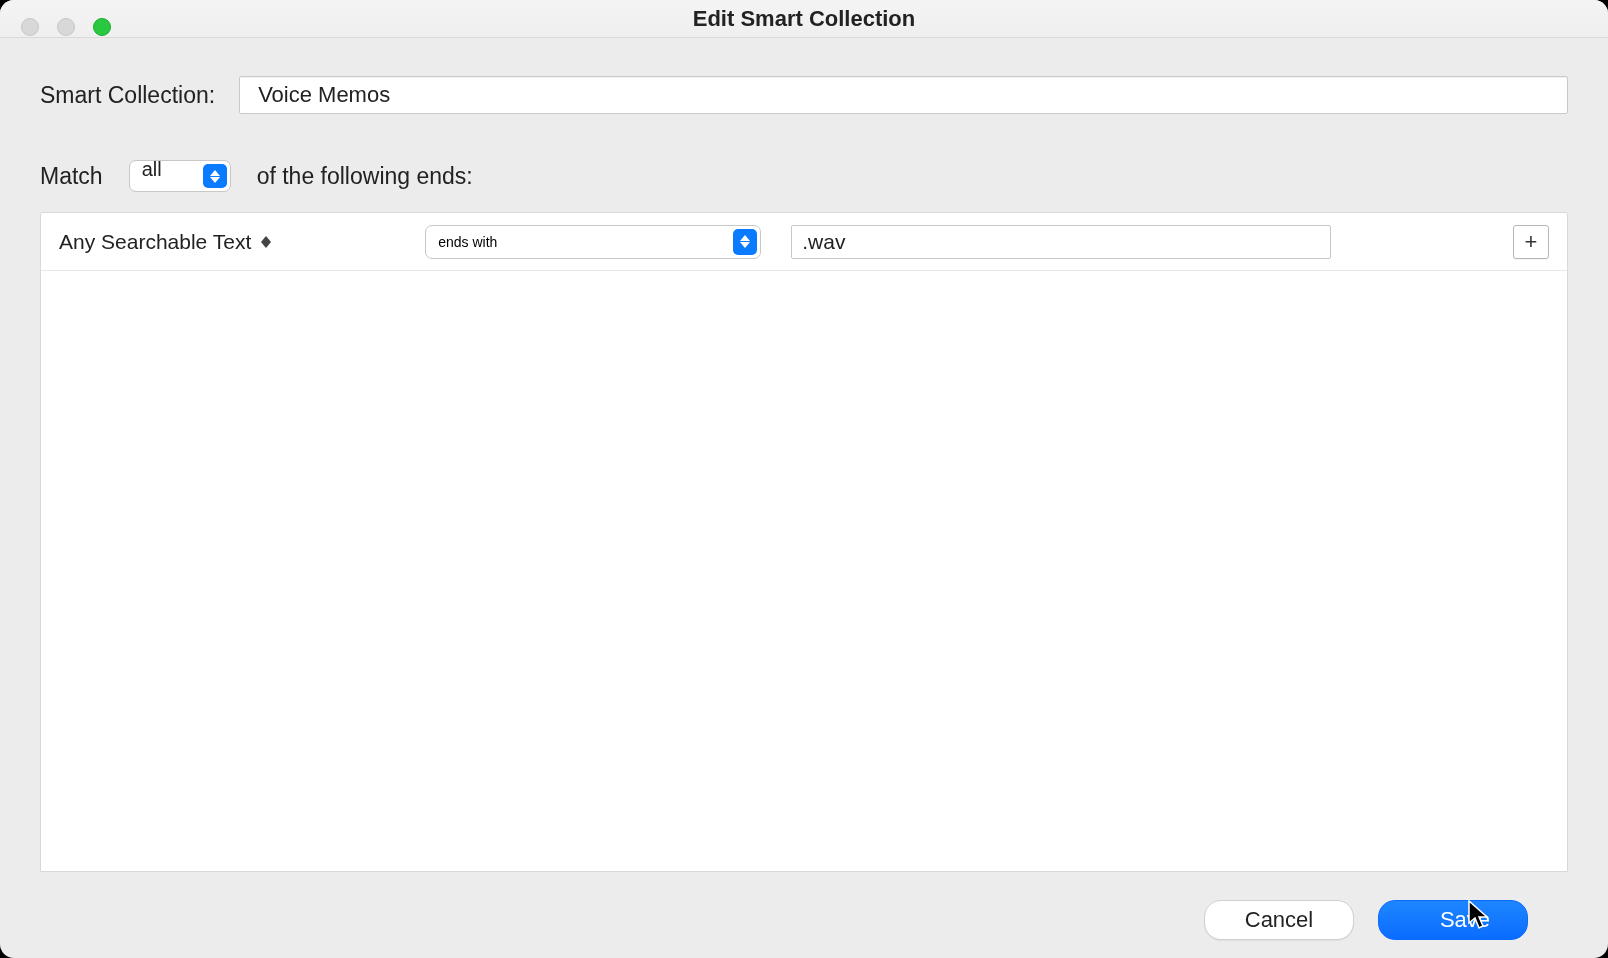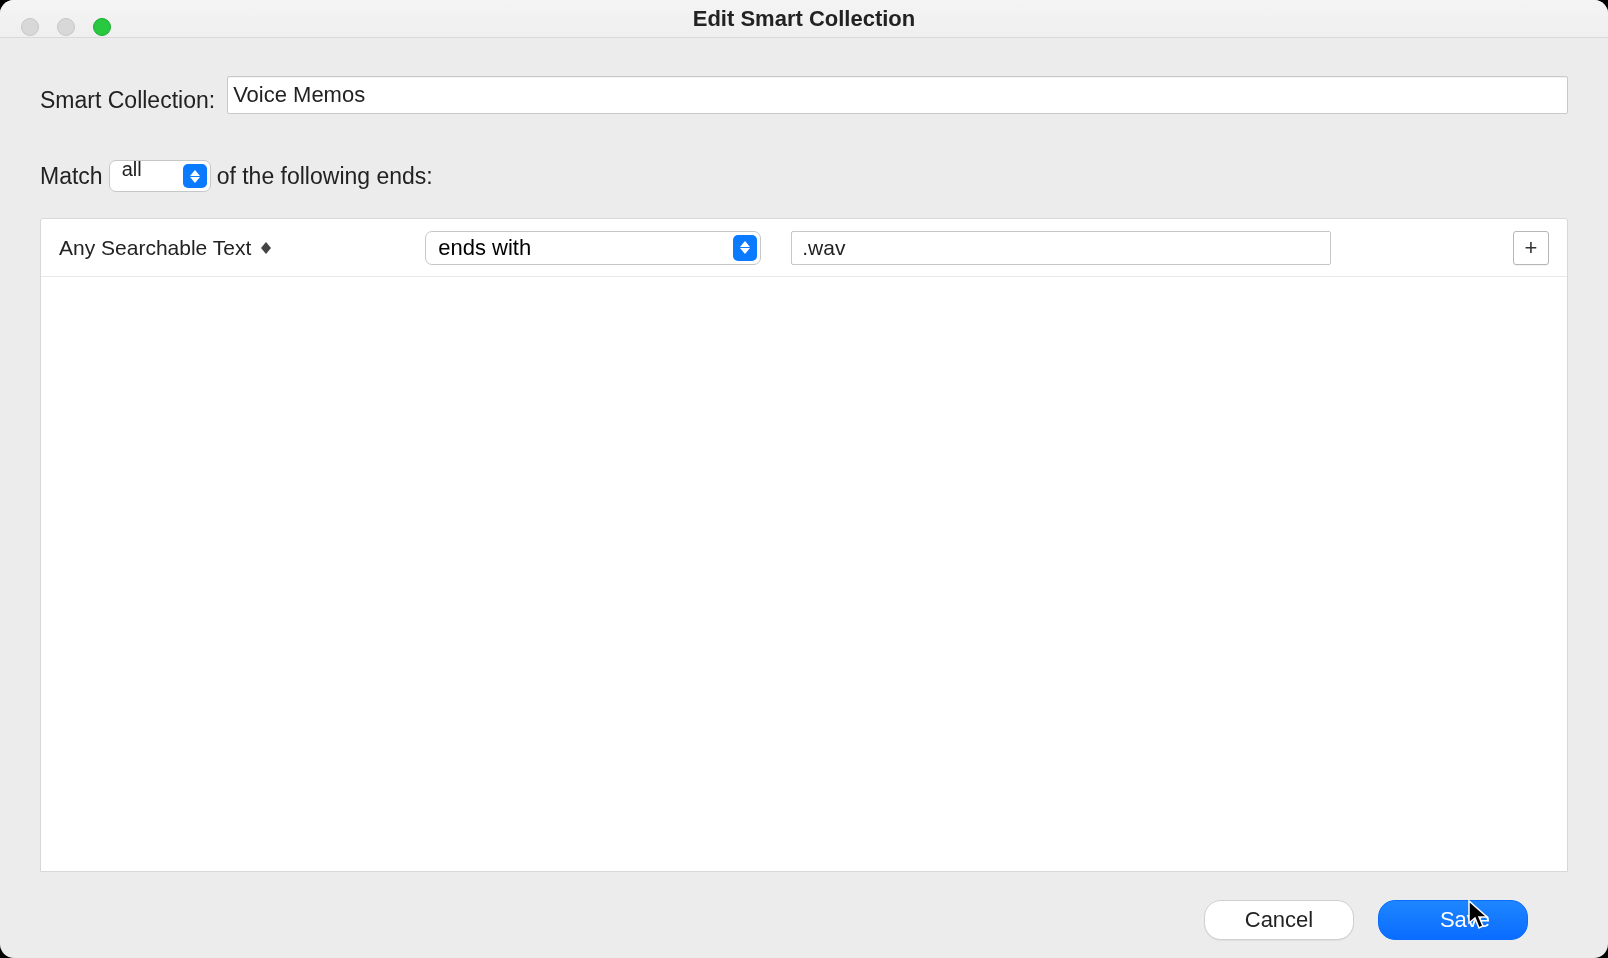--- a/index.html
+++ b/index.html
@@ -51,47 +51,48 @@
   .content {
     padding: 38px 40px 0 40px;
     height: calc(100% - 56px);
     display: flex;
     flex-direction: column;
   }
 
   
   .name-row {
     display: flex;
-    align-items: flex-end;
+    align-items: center;
     gap: 12px;
   }
   .name-label {
     font-size: 23px;
     color: #222;
     white-space: nowrap;
   }
   .name-input {
     flex: 1;
     height: 38px;
     border: 1px solid #c9c9c9;
     border-radius: 2px;
     background: #fff;
     font-size: 22px;
-    padding: 2px 5px;
+    padding: 2px 18px;
     color: #222;
     outline: none;
     box-shadow: inset 0 1px 0 rgba(0,0,0,0.05);
+    margin-left: 12px;
   }
 
   
   .match-row {
     margin-top: 46px;
     display: flex;
     align-items: center;
-    gap: 6px;
+    gap: 26px;
     font-size: 23px;
     color: #222;
   }
   .popup-small {
     position: relative;
     background: #fff;
     border: 1px solid #c7c7c7;
     border-radius: 7px;
     height: 32px;
     min-width: 102px;
@@ -113,21 +114,21 @@
     display: flex;
     flex-direction: column;
     align-items: center;
     justify-content: center;
     gap: 1px;
   }
   .stepper svg { display:block; }
 
   
   .rules-panel {
-    margin-top: 26px;
+    margin-top: 20px;
     flex: 1;
     background: #fff;
     border: 1px solid #d8d8d8;
     border-radius: 3px 3px 0 0;
     overflow: hidden;
   }
   .rule-row {
     display: flex;
     align-items: center;
     height: 58px;
@@ -152,21 +153,21 @@
   .caret svg { display:block; }
 
   .popup-wide {
     position: relative;
     background: #fff;
     border: 1px solid #c7c7c7;
     border-radius: 7px;
     height: 34px;
     width: 336px;
     padding: 0 34px 0 12px;
-    font-size: 22px;
+    font-size: 14px;
     display: flex;
     align-items: center;
     margin-left: 136px;
   }
 
   .rule-value {
     flex: 0 0 540px;
     height: 34px;
     border: 1px solid #c7c7c7;
     border-radius: 2px;

